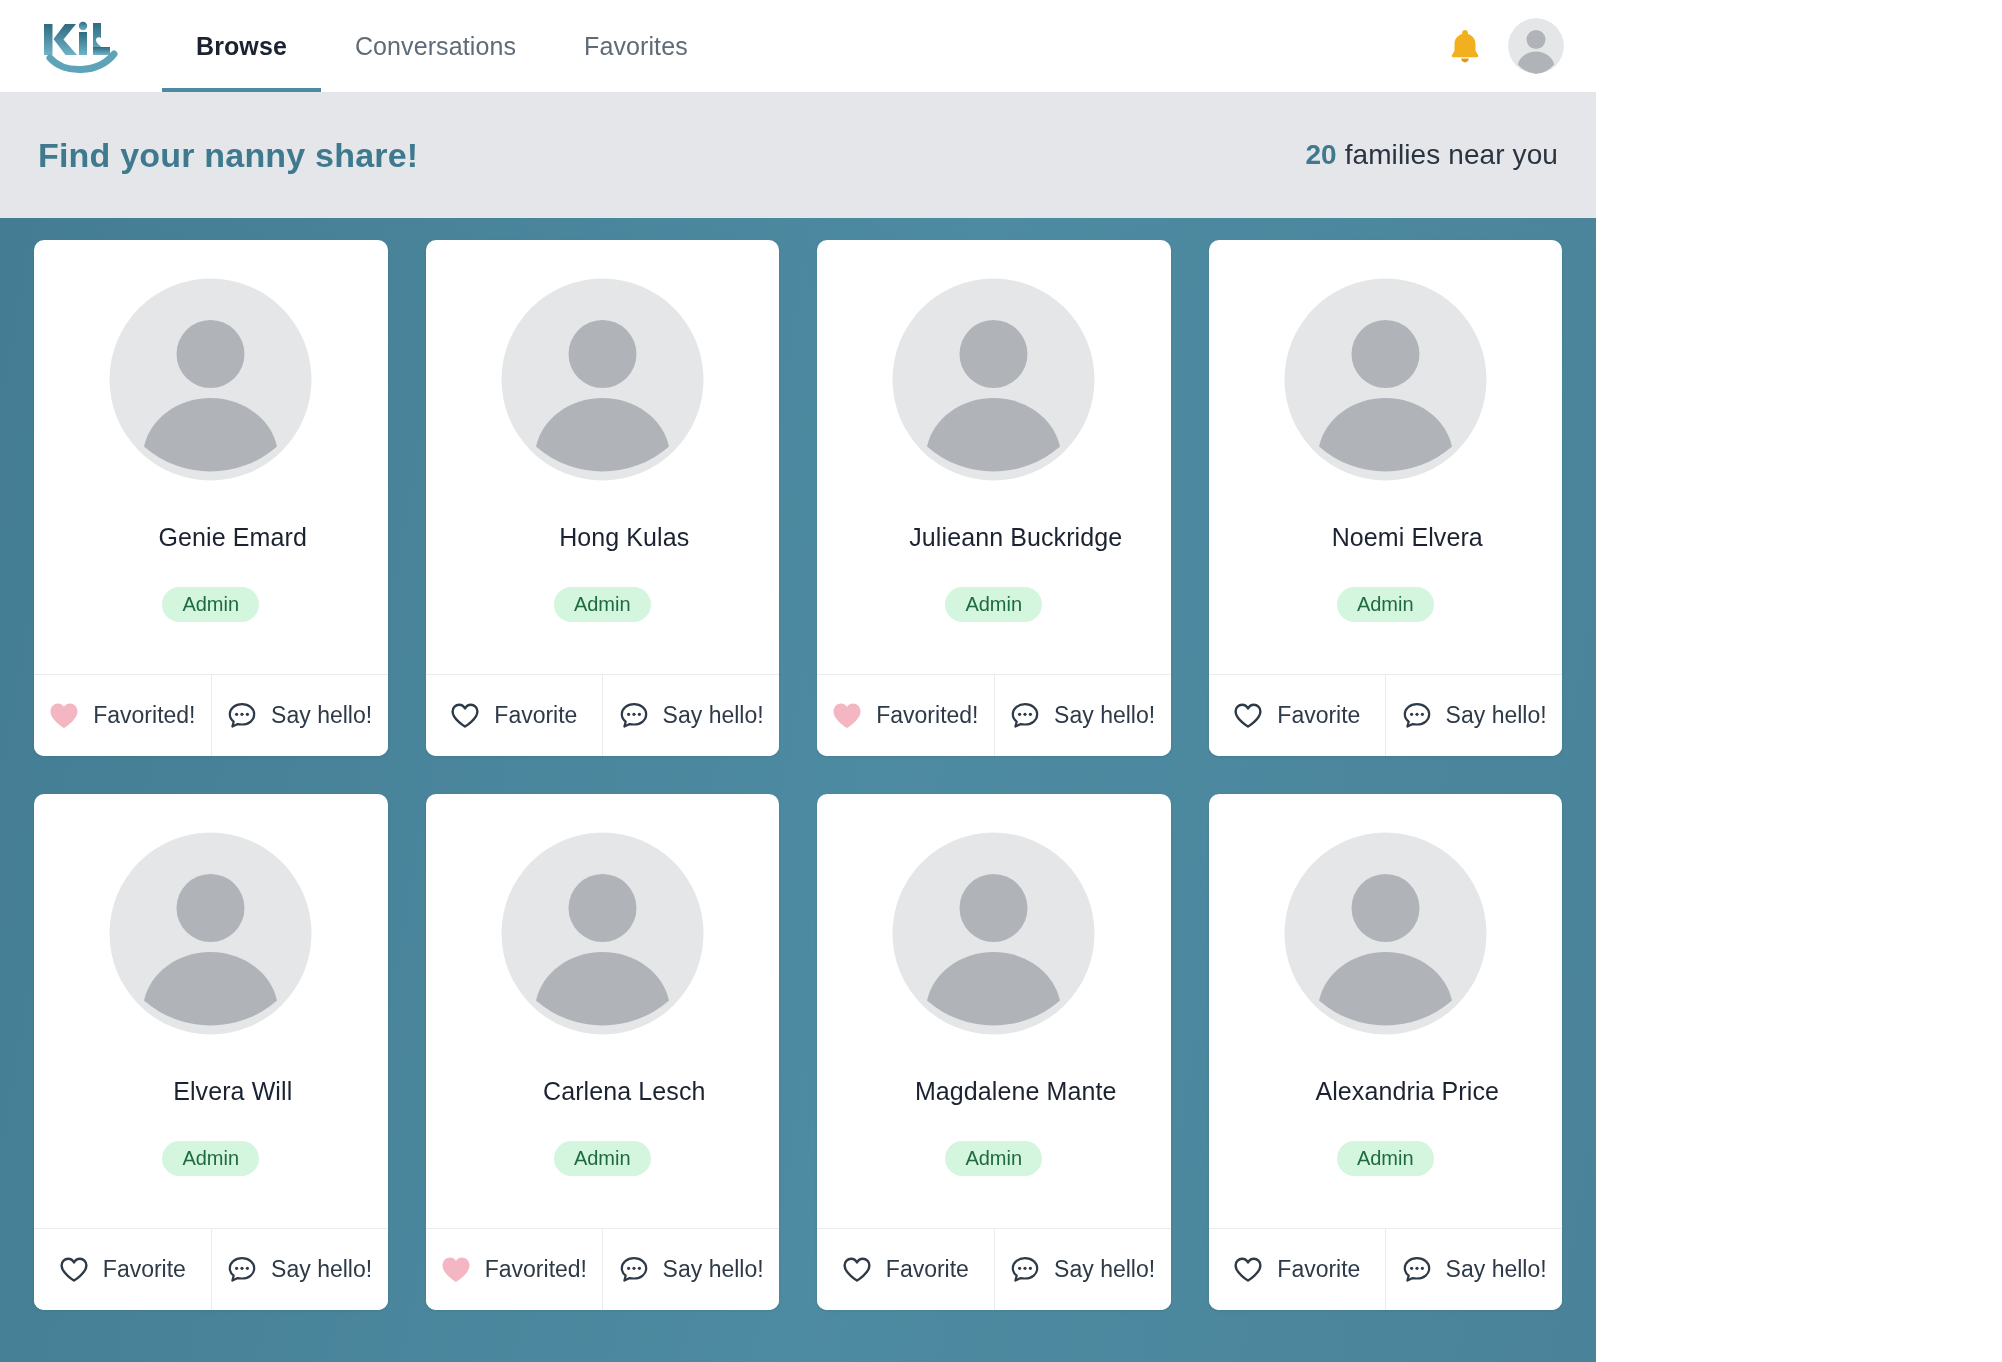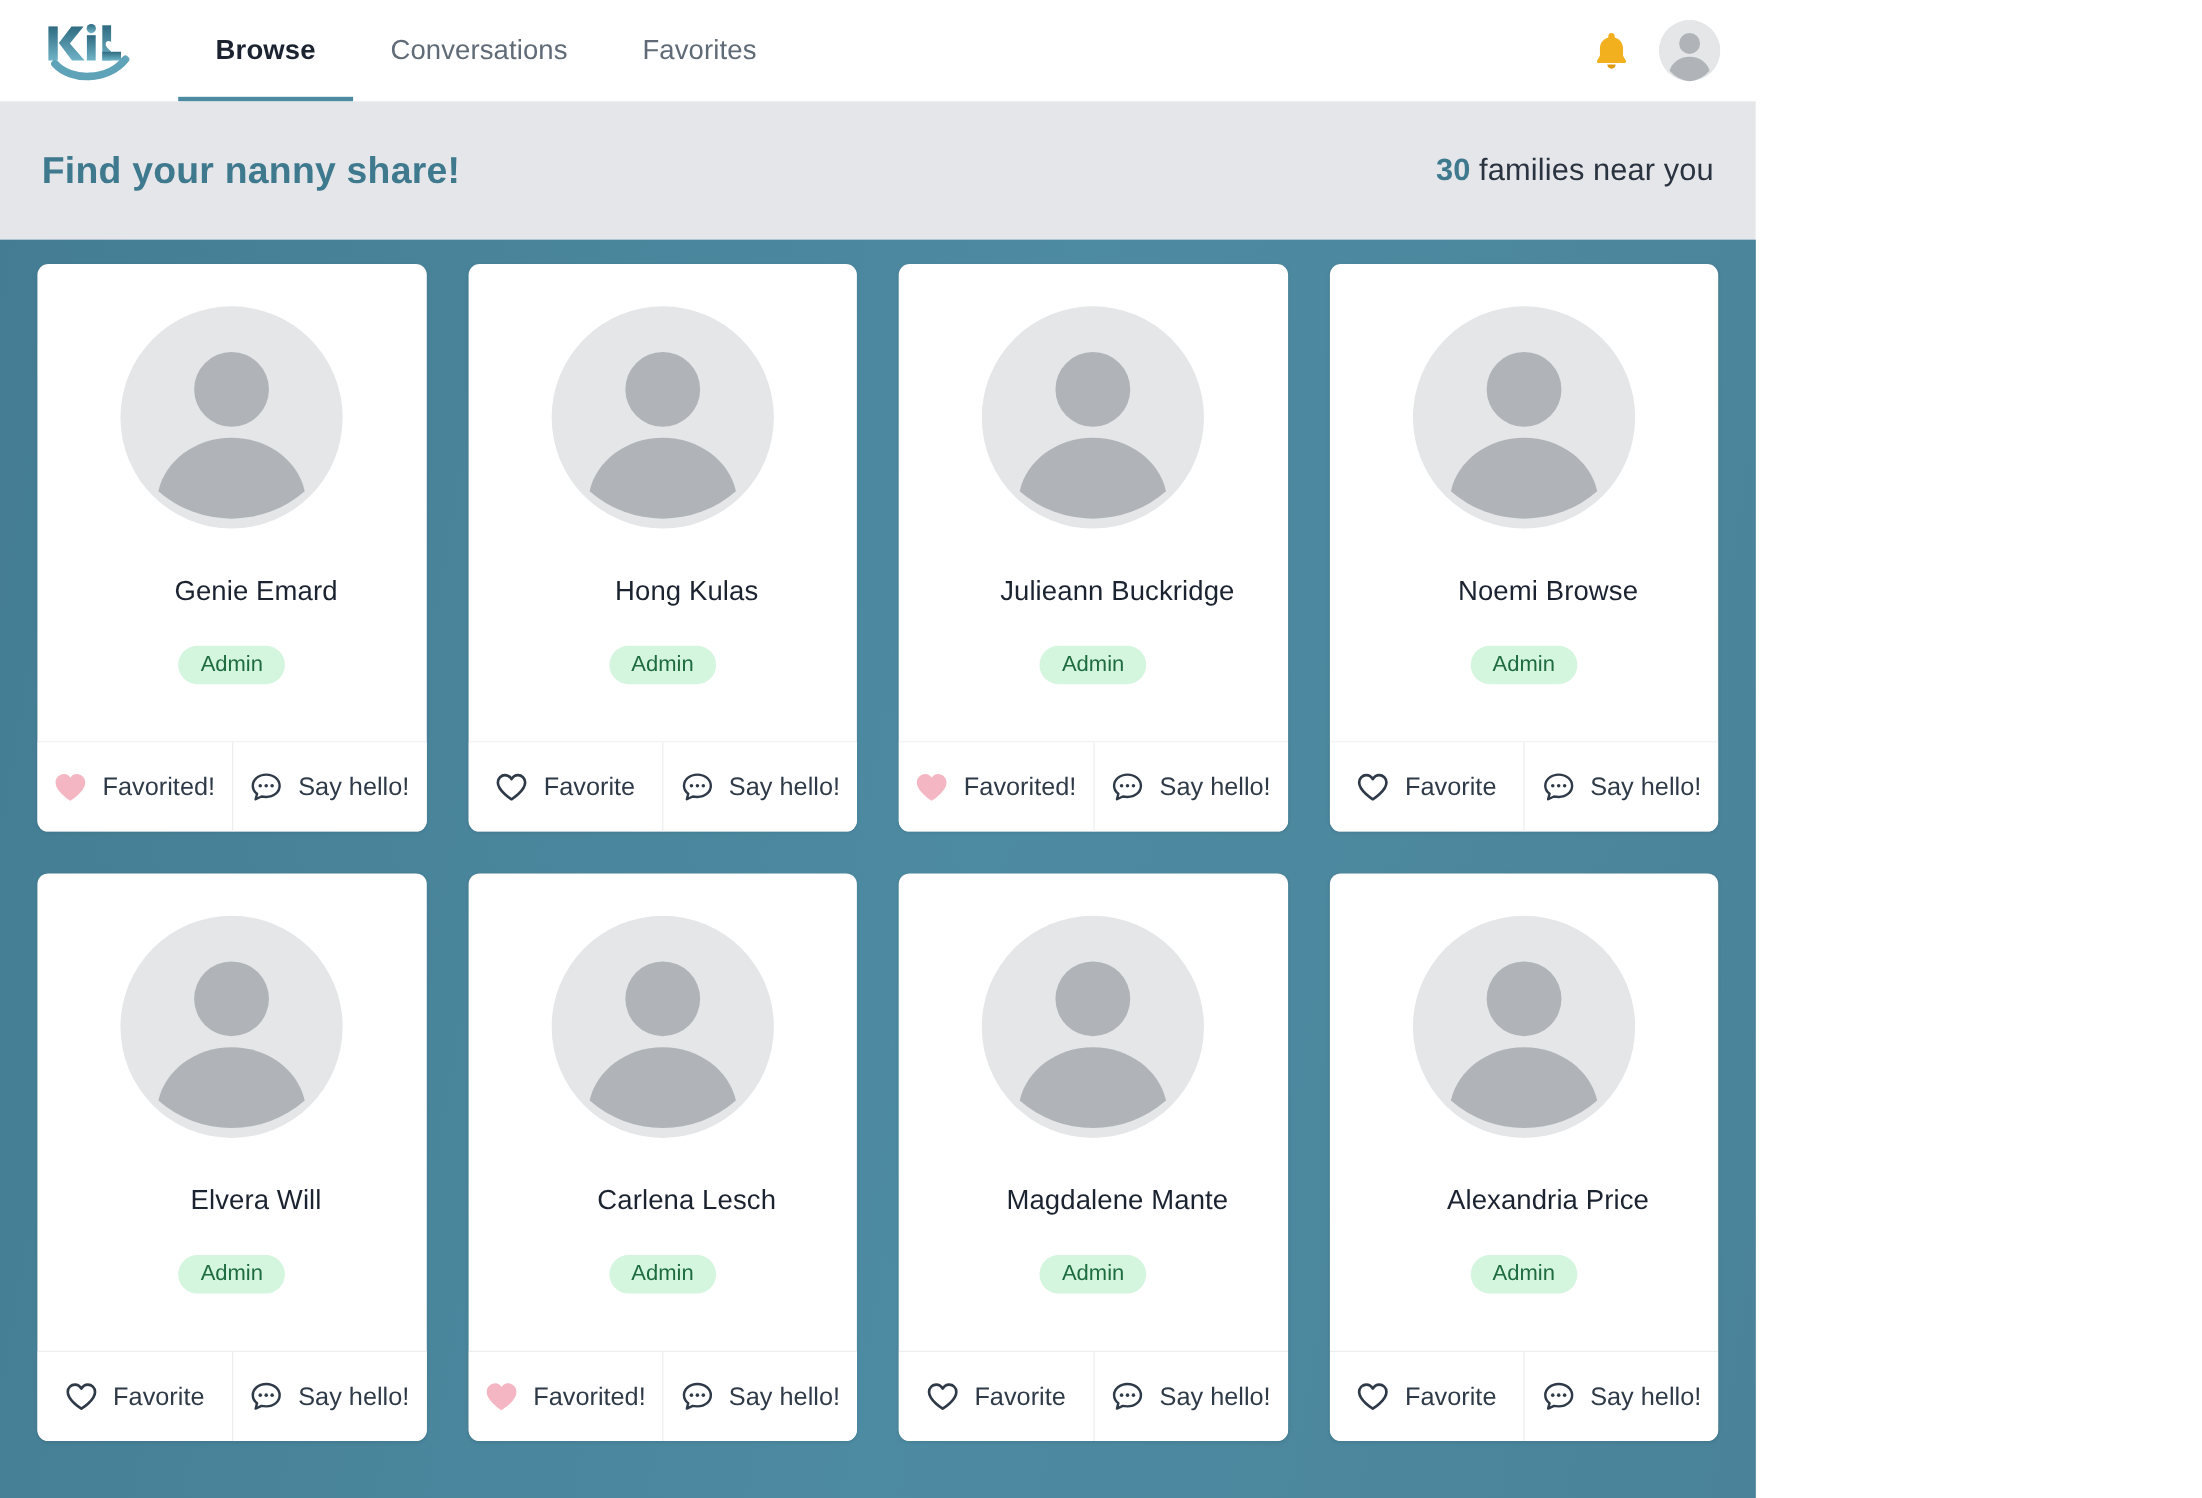--- a/index.html
+++ b/index.html
@@ -164,21 +164,21 @@
         <circle cx="28" cy="28" r="28" fill="#e4e6e8"></circle>
         <circle cx="28" cy="21.5" r="9.5" fill="#b0b4b8"></circle>
         <path d="M28 33.5 c-9 0-16.4 5.6-18.2 12.9 A28 28 0 0 0 28 56 a28 28 0 0 0 18.2-9.6 C44.4 39.1 37 33.5 28 33.5 z" fill="#b0b4b8"></path>
       </svg>
     </div>
   </div>
 
   <div class="subheader">
     <div class="sub-title">Find your nanny share!</div>
     <div class="sub-count">
-      <b>30</b><span> families near you</span>
+      <b>20</b><span> families near you</span>
     </div>
   </div>
 
   <div class="main">
     <div class="grid" id="card-grid">
         <div class="card">
           <div class="card-body">
             <svg class="avatar" viewBox="0 0 203 203">
   <circle cx="101.5" cy="101.5" r="101" fill="#e4e6e8"></circle>
   <circle cx="101.5" cy="76" r="34" fill="#b0b4b8"></circle>
@@ -261,21 +261,21 @@
             </div>
           </div>
         </div>
         <div class="card">
           <div class="card-body">
             <svg class="avatar" viewBox="0 0 203 203">
   <circle cx="101.5" cy="101.5" r="101" fill="#e4e6e8"></circle>
   <circle cx="101.5" cy="76" r="34" fill="#b0b4b8"></circle>
   <path d="M101.5 120 c-33 0-60.5 21-66.5 48.5 a101 101 0 0 0 133 0 c-6-27.5-33.5-48.5-66.5-48.5 z" fill="#b0b4b8"></path>
 </svg>
-            <div class="card-name">Noemi Browse</div>
+            <div class="card-name">Noemi Elvera</div>
             <div class="badge">Admin</div>
           </div>
           <div class="card-footer">
             <div class="fbtn">
               <svg width="30" height="28" viewBox="0 0 30 28">
                 <path d="M15 24.6 C15 24.6 2.6 17 2.6 9.4 C2.6 5.4 5.7 2.7 9.1 2.7 C11.6 2.7 13.8 4.2 15 6.4 C16.2 4.2 18.4 2.7 20.9 2.7 C24.3 2.7 27.4 5.4 27.4 9.4 C27.4 17 15 24.6 15 24.6 Z" fill="none" stroke="#2e3a47" stroke-width="2.4" stroke-linejoin="round"></path>
               </svg>
               <span>Favorite</span>
             </div>
             <div class="fbtn">

